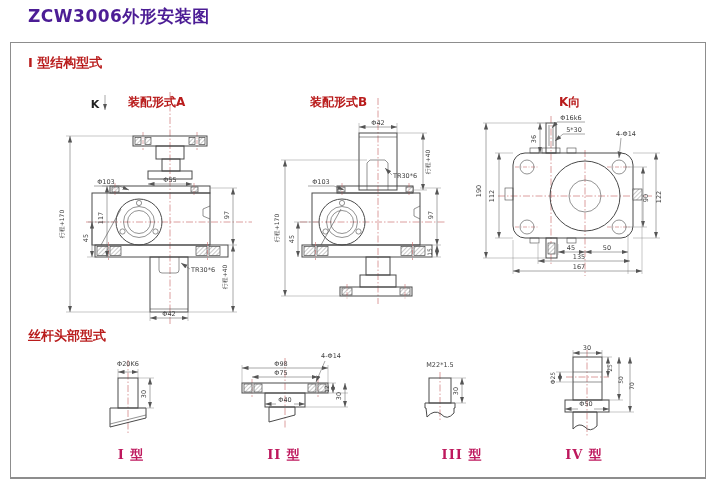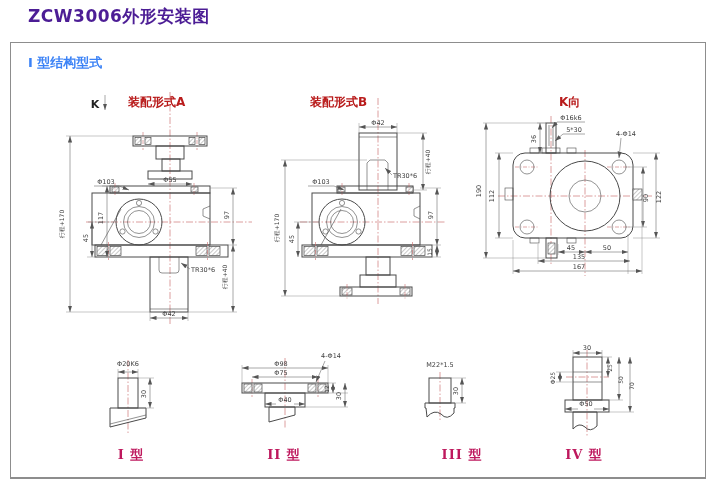--- a/index.html
+++ b/index.html
@@ -1,20 +1,20 @@
 <!DOCTYPE html>
 <html><head>
 <meta charset="utf-8">
 <style>
   html,body{margin:0;padding:0;background:#fff}
   #stage{position:relative;width:716px;height:490px;background:#fff;overflow:hidden;
          font-family:"DejaVu Sans",sans-serif}
   .title{position:absolute;left:28px;top:5px;font:bold 17px "DejaVu Sans",sans-serif;color:#4c1d95;letter-spacing:.5px}
   .frame{position:absolute;left:10px;top:42px;width:694px;height:434px;border:1px solid #8d8d8d;border-bottom-width:2px}
-  .head{position:absolute;font:bold 13px "DejaVu Sans",sans-serif;color:#3b82f6}
+  .head{position:absolute;font:bold 13px "DejaVu Sans",sans-serif;color:#b91c1c}
   .lbl{position:absolute;font:600 12px "DejaVu Sans",sans-serif;color:#b91c1c;text-align:left;width:80px}
   .type-lbl{position:absolute;top:446px;width:56px;font:bold 13px "DejaVu Serif",serif;color:#be185d;text-align:center;letter-spacing:1px}
   svg{position:absolute;left:0;top:0}
   .ol{fill:none;stroke:#4a4a4a;stroke-width:1}
   .ol2{fill:none;stroke:#4a4a4a;stroke-width:.6}
   .dl{stroke:#5f5f5f;stroke-width:.55;fill:none}
   .ext{stroke:#828282;stroke-width:.45;fill:none}
   .cl{stroke:#c96b6b;stroke-width:.65;stroke-dasharray:7 2 1.5 2;fill:none}
   .clb{stroke:#c96b6b;stroke-width:.6;stroke-dasharray:4 1.5 1 1.5;fill:none}
   .ht{fill:url(#h);stroke:#4a4a4a;stroke-width:.7}
@@ -25,20 +25,21 @@
 </style>
 </head>
 <body>
 
 <div id="stage">
 
   <div class="title">ZCW3006外形安装图</div>
   <div class="frame"></div>
 
   <div class="head" style="left:28px;top:54px">I 型结构型式</div>
+  <div class="head" style="left:28px;top:327px">丝杆头部型式</div>
 
   <div class="lbl" style="left:128px;top:94px">装配形式A</div>
   <div class="lbl" style="left:310px;top:94px">装配形式B</div>
   <div class="lbl" style="left:559px;top:94px">K向</div>
 
   <div class="type-lbl" style="left:103px">I 型</div>
   <div class="type-lbl" style="left:256px">II 型</div>
   <div class="type-lbl" style="left:434px">III 型</div>
   <div class="type-lbl" style="left:556px">IV 型</div>
 

